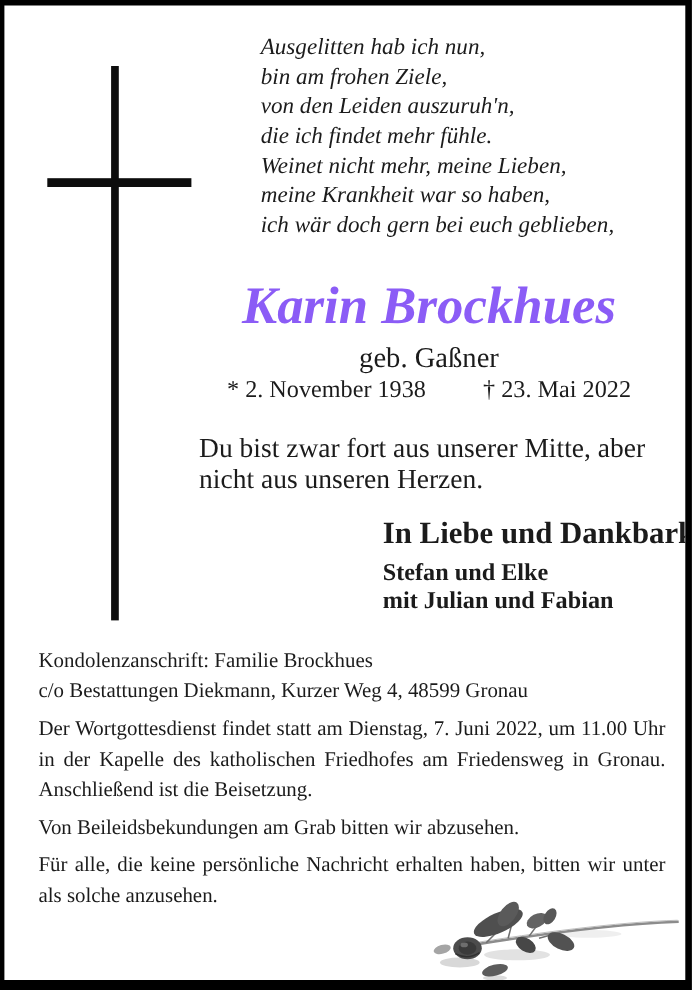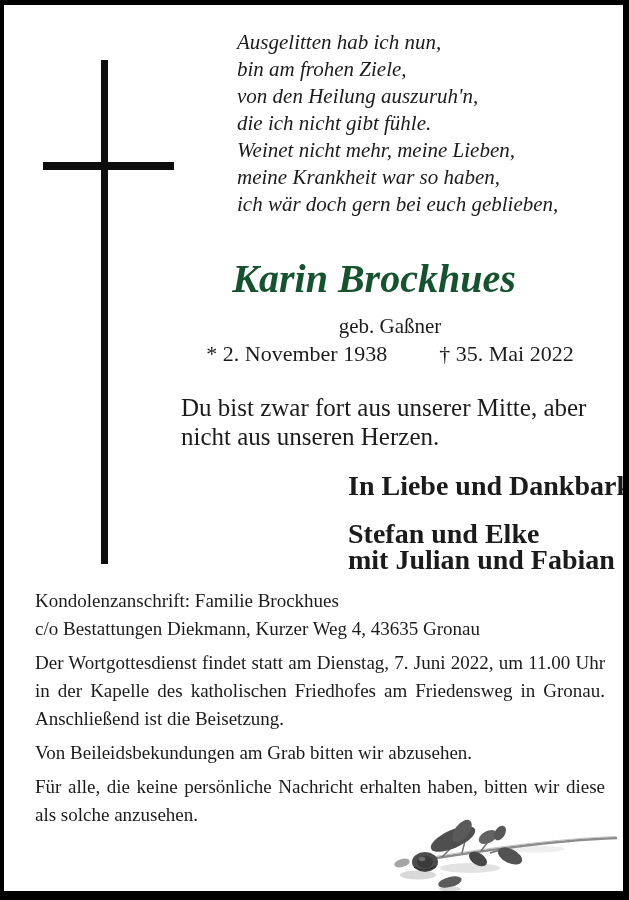--- a/index.html
+++ b/index.html
@@ -13,28 +13,28 @@
     overflow:hidden;
     font-family:"Liberation Serif","DejaVu Serif",serif;
     color:#1b1b1b;
   }
   
   .cross-v{position:absolute;left:97px;top:55px;width:7px;height:504px;background:#0d0d0d;}
   .cross-h{position:absolute;left:39px;top:157px;width:131px;height:8px;background:#0d0d0d;}
   
   .poem{position:absolute;left:233px;top:24px;font-style:italic;font-size:21px;line-height:27px;white-space:nowrap;}
   
-  .name{position:absolute;left:158px;top:249px;width:424px;text-align:center;
-        font-weight:bold;font-style:italic;font-size:40px;line-height:50px;color:#14532d;}
-  .maiden{position:absolute;left:174px;top:308px;width:424px;text-align:center;font-size:21px;line-height:26px;}
+  .name{position:absolute;left:174px;top:249px;width:424px;text-align:center;
+        font-weight:bold;font-style:italic;font-size:48px;line-height:50px;color:#8b5cf6;}
+  .maiden{position:absolute;left:174px;top:308px;width:424px;text-align:center;font-size:26px;line-height:26px;}
   .dates{position:absolute;left:174px;top:335px;width:424px;display:flex;justify-content:center;gap:52px;
          font-size:22px;line-height:27px;white-space:nowrap;}
   .tribute{position:absolute;left:177px;top:389px;width:424px;font-size:25px;line-height:28.5px;}
   .closing{position:absolute;left:344px;top:468px;font-weight:bold;font-size:28px;line-height:26px;white-space:nowrap;}
-  .family{position:absolute;left:344px;top:516px;font-weight:bold;font-size:28px;line-height:26px;white-space:nowrap;}
+  .family{position:absolute;left:344px;top:502px;font-weight:bold;font-size:22px;line-height:26px;white-space:nowrap;}
   
   .info{position:absolute;left:31px;top:582px;width:570px;font-size:19px;line-height:28px;}
   .info p{margin:0 0 6px 0;}
   .block{display:block;}
   .just{text-align:justify;}
   .memorial{width:378px;}
   .mem-first{text-align:justify;text-align-last:justify;}
   
   .rose{position:absolute;left:366px;top:808px;width:259px;height:86px;}
 </style>
@@ -44,52 +44,52 @@
 <div class="sheet">
 
   <div>
     <div class="cross-v"></div>
     <div class="cross-h"></div>
   </div>
 
   <div class="poem">
     <div>Ausgelitten hab ich nun,</div>
     <div>bin am frohen Ziele,</div>
-    <div>von den Heilung auszuruh'n,</div>
-    <div>die ich nicht gibt fühle.</div>
+    <div>von den Leiden auszuruh'n,</div>
+    <div>die ich findet mehr fühle.</div>
     <div>Weinet nicht mehr, meine Lieben,</div>
     <div>meine Krankheit war so haben,</div>
     <div>ich wär doch gern bei euch geblieben,</div>
   </div>
 
   <div class="name">Karin Brockhues</div>
   <div class="maiden">geb. Gaßner</div>
 
   <div class="dates">
     <span>* 2. November 1938</span>
-    <span>† 35. Mai 2022</span>
+    <span>† 23. Mai 2022</span>
   </div>
 
   <div class="tribute">Du bist zwar fort aus unserer Mitte, aber nicht aus unseren Herzen.</div>
 
   <div class="closing">In Liebe und Dankbarkeit</div>
 
   <div class="family">
     <div>Stefan und Elke</div>
     <div>mit Julian und Fabian</div>
   </div>
 
   <div class="info">
     <p>
       <span class="block">Kondolenzanschrift: Familie Brockhues</span>
-      <span class="block">c/o Bestattungen Diekmann, Kurzer Weg 4, 43635 Gronau</span>
+      <span class="block">c/o Bestattungen Diekmann, Kurzer Weg 4, 48599 Gronau</span>
     </p>
     <p class="just">Der Wortgottesdienst findet statt am Dienstag, 7. Juni 2022, um 11.00 Uhr in der Kapelle des katholischen Friedhofes am Friedensweg in Gronau. Anschließend ist die Beisetzung.</p>
     <p>Von Beileidsbekundungen am Grab bitten wir abzusehen.</p>
-    <p class="just">Für alle, die keine persönliche Nachricht erhalten haben, bitten wir diese als solche anzusehen.</p>
+    <p class="just">Für alle, die keine persönliche Nachricht erhalten haben, bitten wir unter als solche anzusehen.</p>
   </div>
 
   <svg class="rose" viewBox="0 0 259 86" xmlns="http://www.w3.org/2000/svg" aria-hidden="true">
 
     <ellipse cx="48" cy="62" rx="18" ry="4.5" fill="#d8d8d8"></ellipse>
     <ellipse cx="100" cy="55" rx="30" ry="5" fill="#e2e2e2"></ellipse>
     <ellipse cx="165" cy="36" rx="30" ry="3.5" fill="#efefef"></ellipse>
     <ellipse cx="80" cy="76" rx="11" ry="2.5" fill="#dcdcdc"></ellipse>
 
     <path d="M60,46 C110,38 190,27 247,25" stroke="#8c8c8c" stroke-width="2.4" fill="none"></path>

